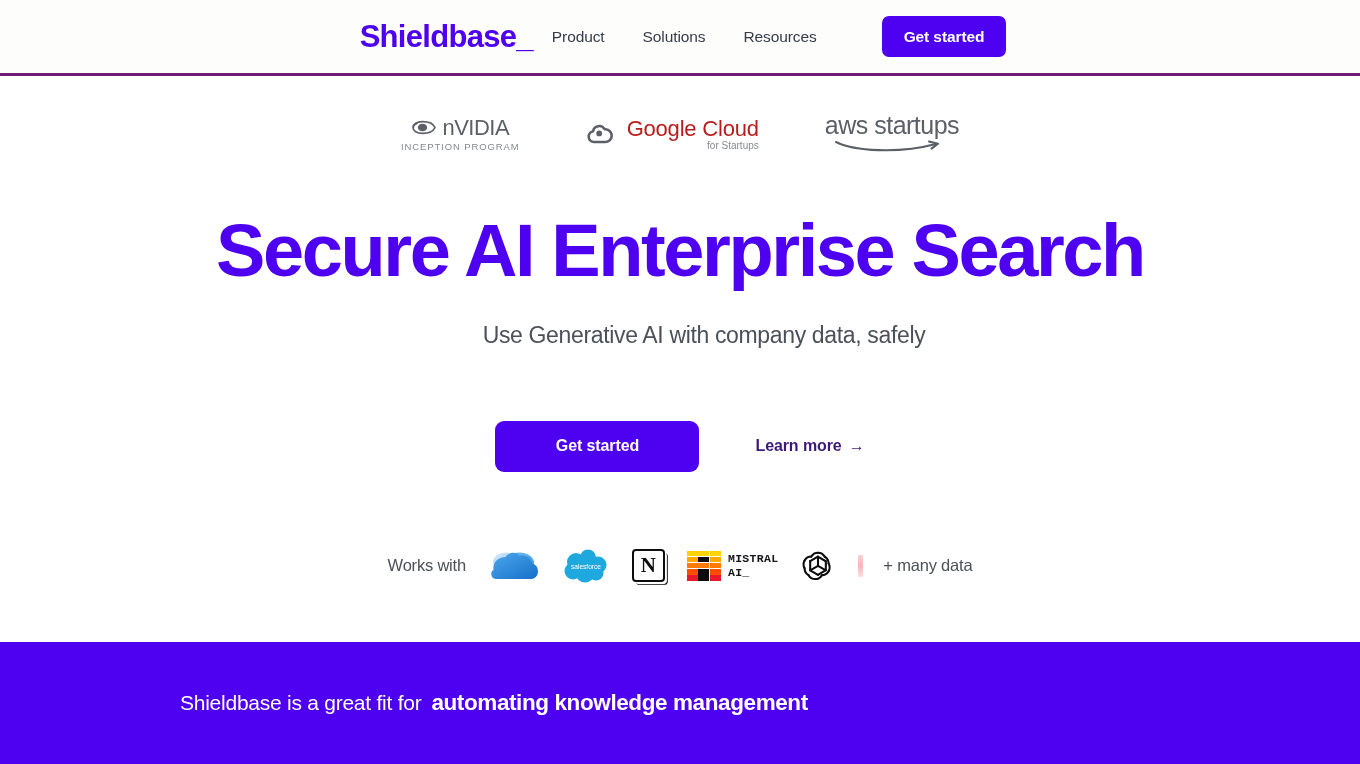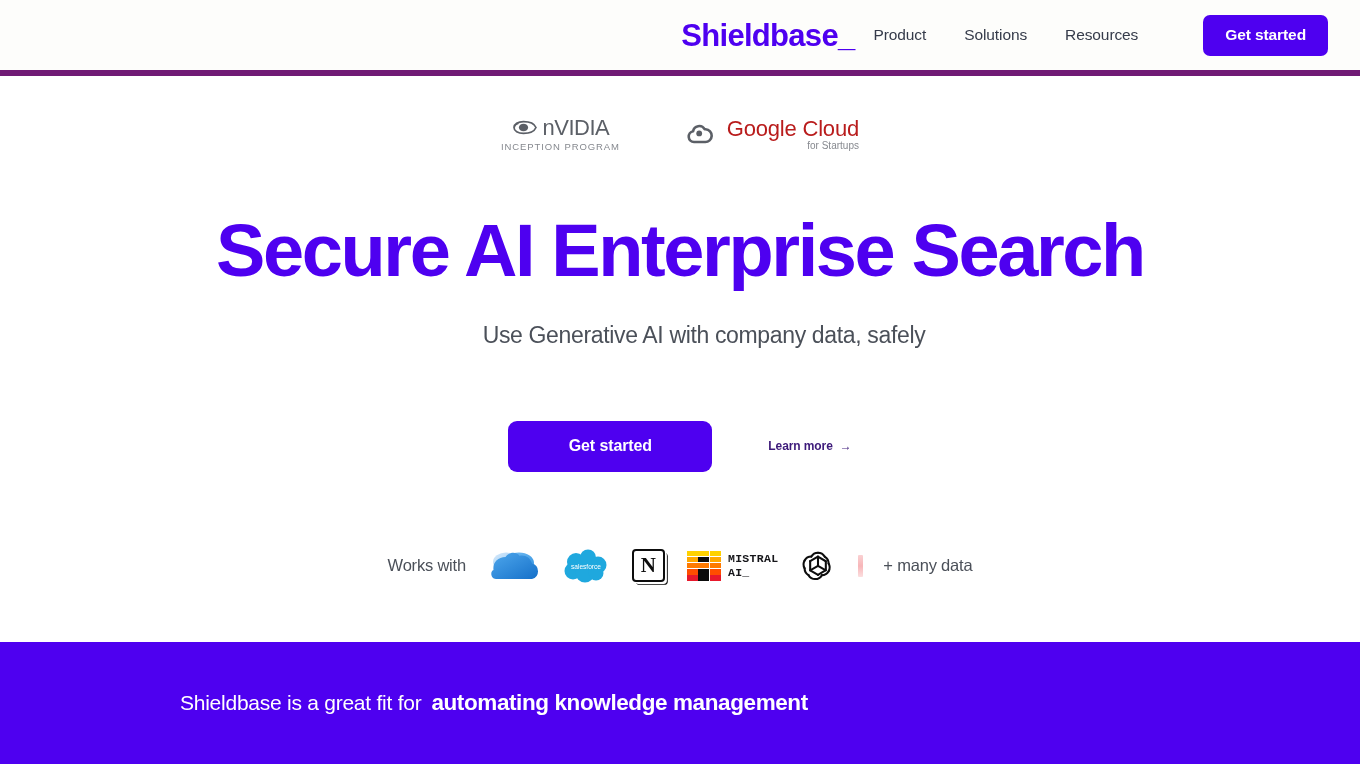--- a/index.html
+++ b/index.html
@@ -24,24 +24,24 @@
     display: flex;
     flex-direction: column;
     background: #ffffff;
   }
 
   
   .site-header {
     height: 76px;
     flex: 0 0 76px;
     background: #fdfdfb;
-    border-bottom: 6px solid #701a75;
-    display: flex;
-    align-items: center;
-    justify-content: flex-end;
+    border-bottom: 3px solid #701a75;
+    display: flex;
+    align-items: center;
+    justify-content: center;
     padding: 0 32px 0 38px;
   }
 
   .brand {
     font-size: 31px;
     font-weight: bold;
     letter-spacing: -0.7px;
     color: #4e00f0;
     line-height: 1;
     white-space: nowrap;
@@ -203,21 +203,21 @@
     letter-spacing: -0.1px;
     width: 204px;
     height: 51px;
     display: inline-flex;
     align-items: center;
     justify-content: center;
     cursor: pointer;
   }
 
   .link-learn {
-    font-size: 12px;
+    font-size: 16px;
     font-weight: bold;
     color: #3d1a7a;
     text-decoration: none;
     letter-spacing: -0.1px;
     display: inline-flex;
     align-items: center;
     gap: 7px;
     cursor: pointer;
   }
 
@@ -366,20 +366,29 @@
             <path d="M18.6 7.2a6.2 6.2 0 0 0-11.5 2.1A5.4 5.4 0 0 0 8 20h11a6.4 6.4 0 0 0 .6-12.8z" fill="none" stroke="#5b5f66" stroke-width="2.6" stroke-linejoin="round"></path>
             <circle cx="13.2" cy="11.4" r="2.9" fill="#5b5f66"></circle>
           </svg>
           <div class="gc-text">
             <span class="gc-main">Google Cloud</span>
             <span class="gc-sub">for Startups</span>
           </div>
         </div>
       </div>
 
+      <div class="backer">
+        <div class="aws-wrap">
+          <span class="aws-text">aws startups</span>
+          <svg class="aws-smile" width="120" height="16" viewBox="0 0 120 16">
+            <path d="M4 3C22 12 66 15 104 5" fill="none" stroke="#5b5f66" stroke-width="2.1" stroke-linecap="round"></path>
+            <path d="M97 2.5l9 2.2-6.5 5" fill="none" stroke="#5b5f66" stroke-width="2.1" stroke-linecap="round" stroke-linejoin="round"></path>
+          </svg>
+        </div>
+      </div>
 
     </div>
 
     <h1 class="headline">Secure AI Enterprise Search</h1>
     <p class="subheadline">Use Generative AI with company data, safely</p>
 
     <div class="cta-row">
       <button class="btn-hero">Get started</button>
       <a class="link-learn" href="#">
         <span>Learn more</span>

